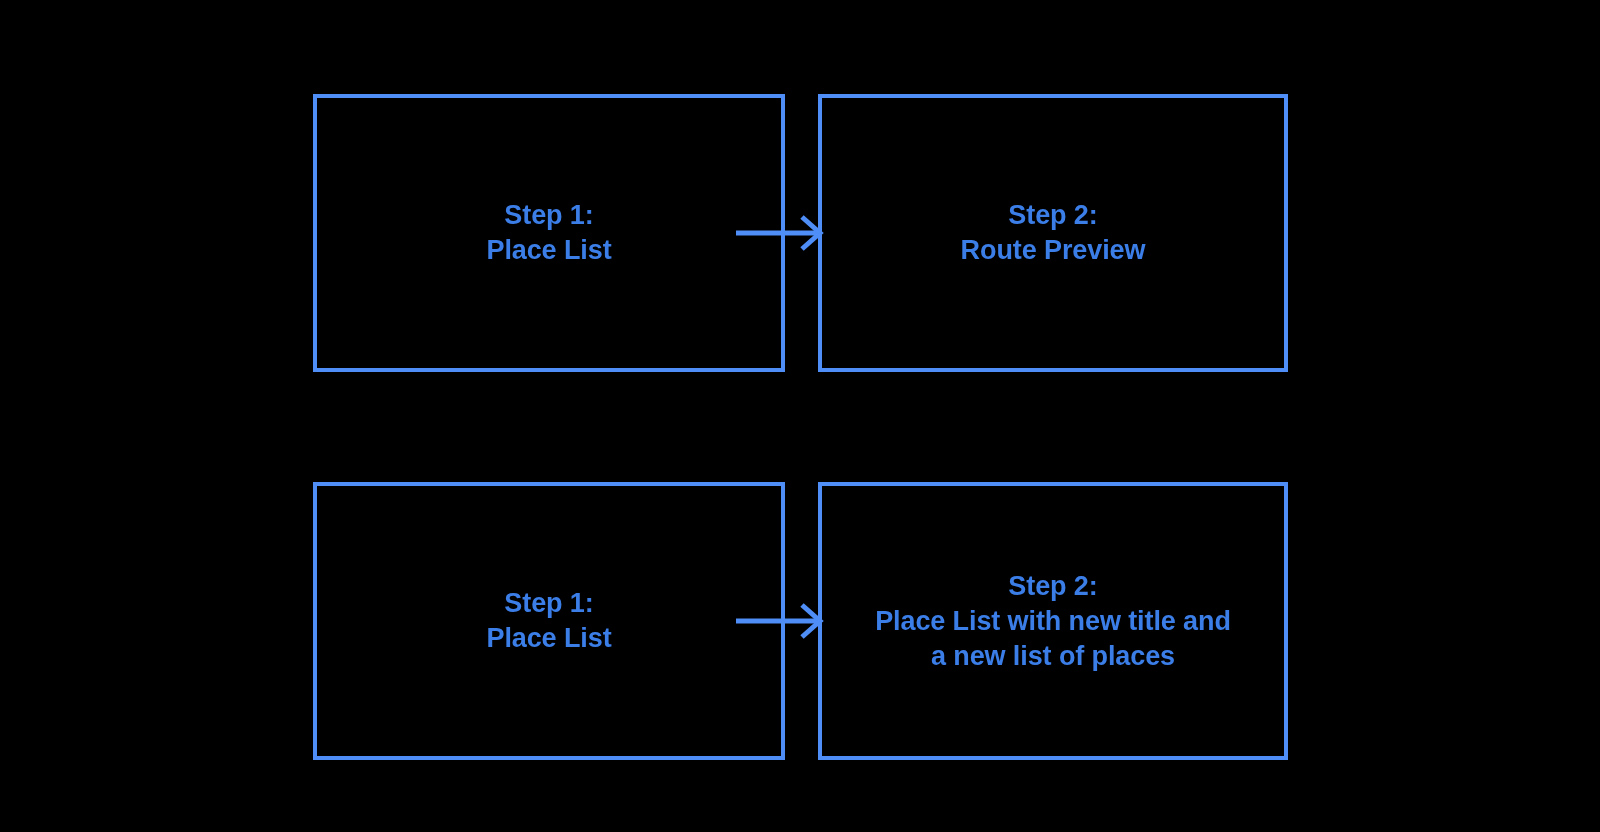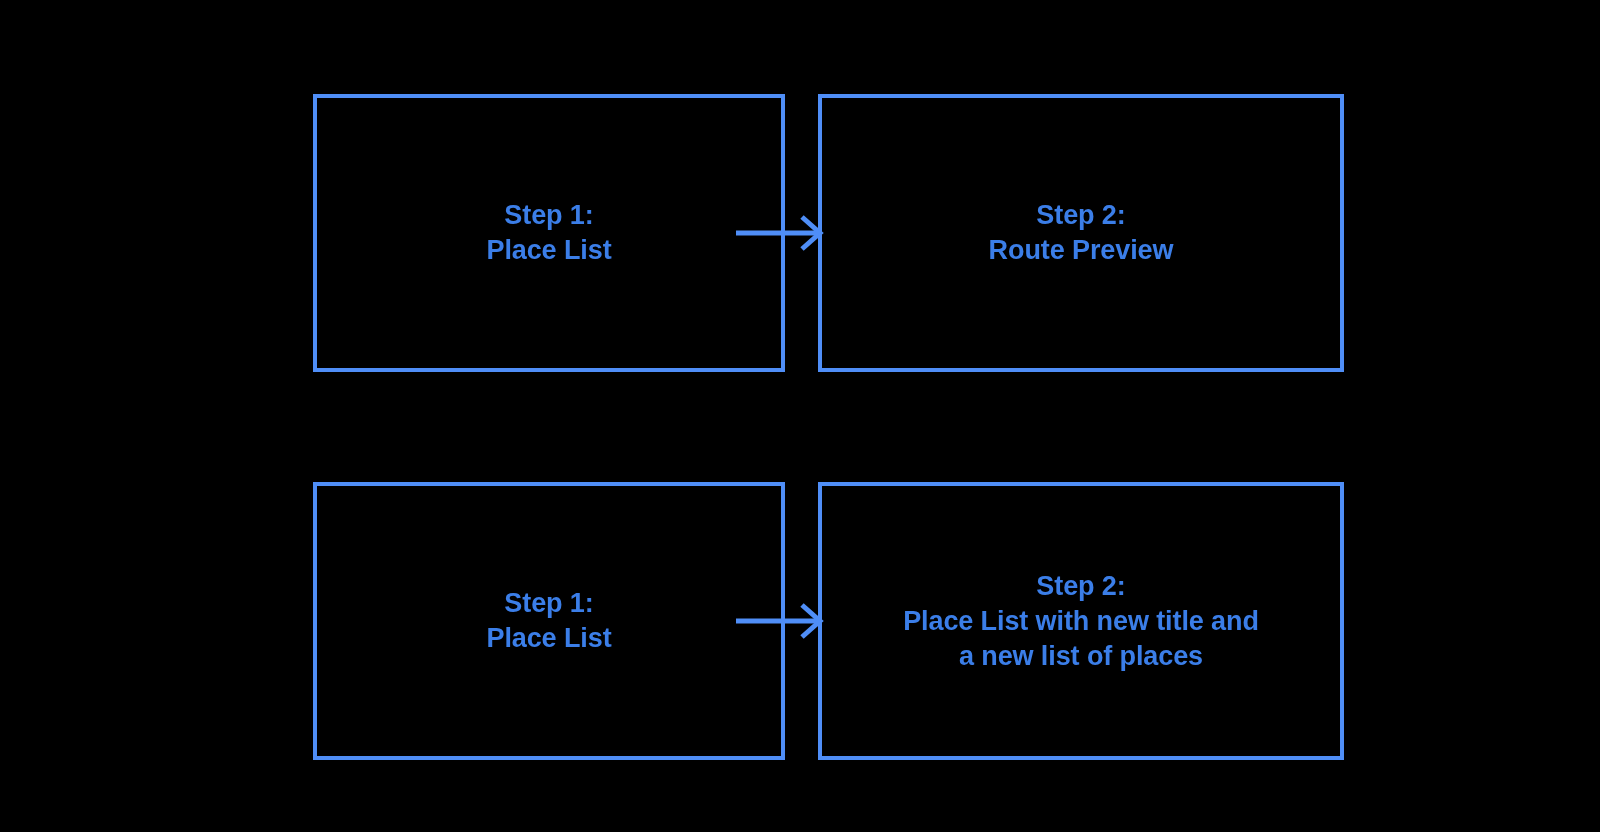--- a/index.html
+++ b/index.html
@@ -38,21 +38,21 @@
     top: 0;
     height: 278px;
     box-sizing: border-box;
     border: 4px solid #4f8ef7;
     background: transparent;
     display: flex;
     align-items: center;
     justify-content: center;
   }
   .step-box.left  { left: 313px;  width: 472px; }
-  .step-box.right { left: 818px;  width: 526px; }
+  .step-box.right { left: 818px;  width: 470px; }
 
   .step-label {
     color: #3b7ee8;
     font-size: 27px;
     font-weight: bold;
     line-height: 35px;
     text-align: center;
     letter-spacing: -0.1px;
     white-space: pre-line;
     padding: 0 10px;

